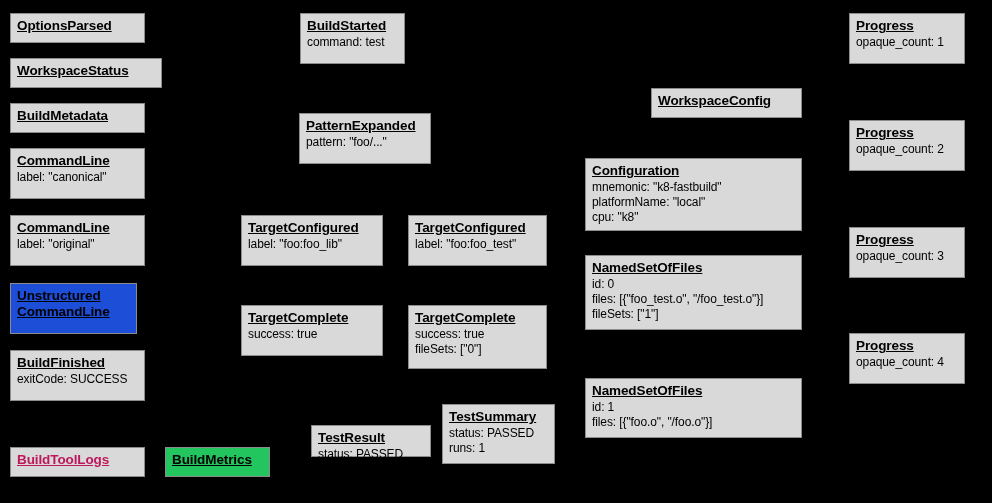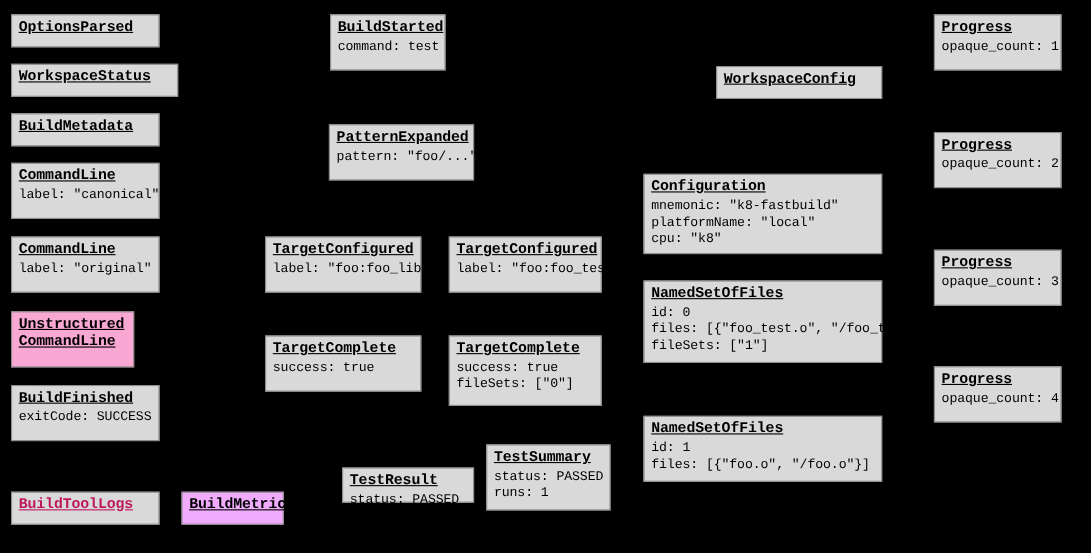--- a/index.html
+++ b/index.html
@@ -7,21 +7,21 @@
     margin: 0;
     padding: 0;
     background: #000000;
   }
   #canvas {
     position: relative;
     width: 992px;
     height: 503px;
     background: #000000;
     overflow: hidden;
-    font-family: Liberation Mono, monospace;
+    font-family: Liberation Sans, sans-serif;
   }
   .node {
     position: absolute;
     box-sizing: border-box;
     background: #d9d9d9;
     border: 1px solid #8c8c8c;
     padding: 4px 6px 5px 6px;
     color: #000000;
   }
   .node-title {
@@ -61,34 +61,34 @@
       <div class="node-props">
         <div class="node-prop">label: "canonical"</div>
       </div>
     </div>
     <div class="node" style="left: 10px; top: 215px; width: 135px; height: 51px; background: rgb(217, 217, 217); border-color: rgb(140, 140, 140); color: rgb(0, 0, 0);">
       <div class="node-title">CommandLine</div>
       <div class="node-props">
         <div class="node-prop">label: "original"</div>
       </div>
     </div>
-    <div class="node" style="left: 10px; top: 283px; width: 112px; height: 51px; background: #f9a8d4; border-color: rgb(140, 140, 140); color: rgb(0, 0, 0);">
+    <div class="node" style="left: 10px; top: 283px; width: 127px; height: 51px; background: #1d4ed8; border-color: rgb(140, 140, 140); color: rgb(0, 0, 0);">
       <div class="node-title">Unstructured
 CommandLine</div>
     </div>
     <div class="node" style="left: 10px; top: 350px; width: 135px; height: 51px; background: rgb(217, 217, 217); border-color: rgb(140, 140, 140); color: rgb(0, 0, 0);">
       <div class="node-title">BuildFinished</div>
       <div class="node-props">
         <div class="node-prop">exitCode: SUCCESS</div>
       </div>
     </div>
     <div class="node" style="left: 10px; top: 447px; width: 135px; height: 30px; background: rgb(217, 217, 217); border-color: rgb(140, 140, 140); color: #be185d;">
       <div class="node-title">BuildToolLogs</div>
     </div>
-    <div class="node" style="left: 165px; top: 447px; width: 93px; height: 30px; background: #f0abfc; border-color: rgb(140, 140, 140); color: rgb(0, 0, 0);">
+    <div class="node" style="left: 165px; top: 447px; width: 105px; height: 30px; background: #22c55e; border-color: rgb(140, 140, 140); color: rgb(0, 0, 0);">
       <div class="node-title">BuildMetrics</div>
     </div>
     <div class="node" style="left: 300px; top: 13px; width: 105px; height: 51px; background: rgb(217, 217, 217); border-color: rgb(140, 140, 140); color: rgb(0, 0, 0);">
       <div class="node-title">BuildStarted</div>
       <div class="node-props">
         <div class="node-prop">command: test</div>
       </div>
     </div>
     <div class="node" style="left: 299px; top: 113px; width: 132px; height: 51px; background: rgb(217, 217, 217); border-color: rgb(140, 140, 140); color: rgb(0, 0, 0);">
       <div class="node-title">PatternExpanded</div>
@@ -127,21 +127,21 @@
         <div class="node-prop">status: PASSED</div>
       </div>
     </div>
     <div class="node" style="left: 442px; top: 404px; width: 113px; height: 60px; background: rgb(217, 217, 217); border-color: rgb(140, 140, 140); color: rgb(0, 0, 0);">
       <div class="node-title">TestSummary</div>
       <div class="node-props">
         <div class="node-prop">status: PASSED</div>
         <div class="node-prop">runs: 1</div>
       </div>
     </div>
-    <div class="node" style="left: 651px; top: 60px; width: 151px; height: 30px; background: rgb(217, 217, 217); border-color: rgb(140, 140, 140); color: rgb(0, 0, 0);">
+    <div class="node" style="left: 651px; top: 88px; width: 151px; height: 30px; background: rgb(217, 217, 217); border-color: rgb(140, 140, 140); color: rgb(0, 0, 0);">
       <div class="node-title">WorkspaceConfig</div>
     </div>
     <div class="node" style="left: 585px; top: 158px; width: 217px; height: 73px; background: rgb(217, 217, 217); border-color: rgb(140, 140, 140); color: rgb(0, 0, 0);">
       <div class="node-title">Configuration</div>
       <div class="node-props">
         <div class="node-prop">mnemonic: "k8-fastbuild"</div>
         <div class="node-prop">platformName: "local"</div>
         <div class="node-prop">cpu: "k8"</div>
       </div>
     </div>

